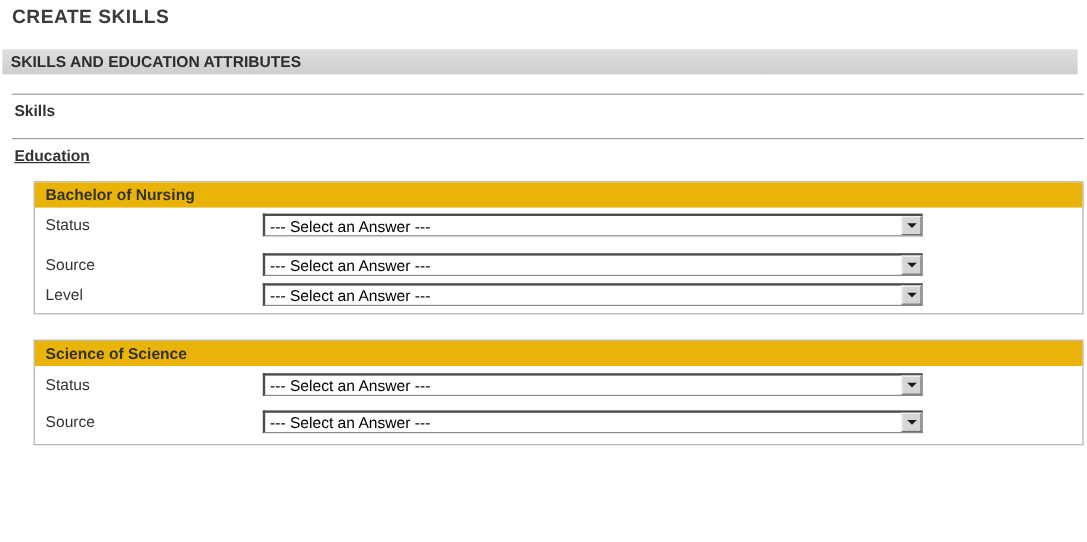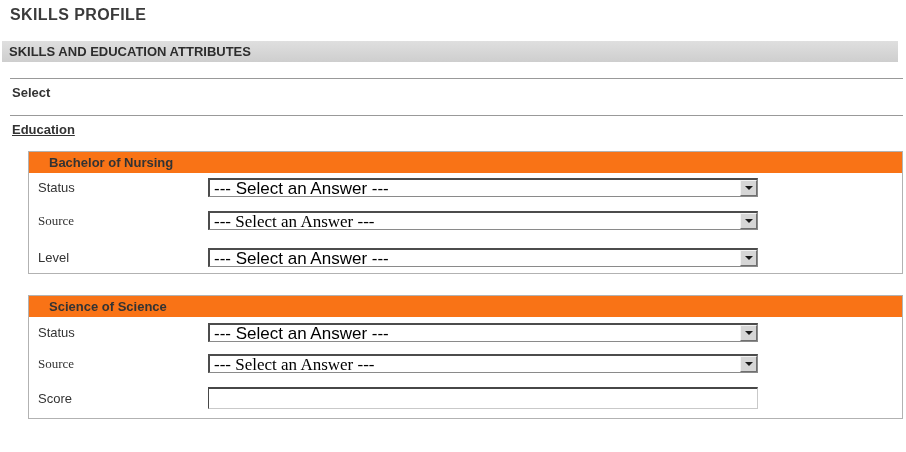--- a/index.html
+++ b/index.html
@@ -27,44 +27,44 @@
     font-weight:bold;color:#333333;line-height:15px;
   }
   .group-header.education{margin-top:15px;text-decoration:underline;}
   .card{
     margin-left:28px;width:875px;box-sizing:border-box;
     background:#ffffff;border:1px solid #b2b2b2;
   }
   .card.nursing{margin-top:14px;padding-bottom:6px;}
   .card.science{margin-top:21px;padding-bottom:9px;}
   .card-header{
-    height:21px;line-height:21px;background:#f97316;
-    font-weight:bold;color:#333333;padding-left:20px;
+    height:21px;line-height:21px;background:#eab308;
+    font-weight:bold;color:#333333;padding-left:9px;
   }
-  .field-row{display:flex;align-items:center;}
+  .field-row{display:flex;align-items:center;gap:11px;}
   .field-row.r1{margin-top:5px;}
   .card.science .field-row.r1{margin-top:6px;}
-  .field-row.r2{margin-top:14px;font-family:Liberation Serif, serif;}
+  .field-row.r2{margin-top:14px;}
   .card.science .field-row.r2{margin-top:12px;}
-  .field-row.r3{margin-top:18px;}
+  .field-row.r3{margin-top:6px;}
   .card.science .field-row.r3{margin-top:14px;}
   .field-label{
     margin-left:9px;width:170px;flex:0 0 170px;
     color:#333333;line-height:19px;
   }
   .select{
     display:flex;align-items:center;
     width:550px;height:19px;box-sizing:border-box;
     background:#ffffff;
     border:1px solid #8a8a8a;
     border-top:2px solid #4c4c4c;border-left:2px solid #4c4c4c;
     cursor:default;
   }
   .select-value{
-    flex:1;padding-left:4px;color:#000000;font-size:17px;line-height:15px;
+    flex:1;padding-left:4px;color:#000000;font-size:13px;line-height:15px;
     white-space:nowrap;overflow:hidden;
   }
   .select-btn{
     flex:0 0 17px;width:17px;height:16px;box-sizing:border-box;
     background:#d6d6d6;
     border:1px solid;border-color:#f4f4f4 #6f6f6f #6f6f6f #f4f4f4;
     display:flex;align-items:center;justify-content:center;
   }
   .tri{
     display:block;width:0;height:0;
@@ -78,29 +78,29 @@
     padding:2px 4px;margin:0;
     font-family:"Liberation Sans",sans-serif;font-size:13px;color:#000000;
     background:#ffffff;outline:none;
   }
 </style>
 </head>
 <body>
 
 <div>
 
-  <h1 class="page-title">SKILLS PROFILE</h1>
+  <h1 class="page-title">CREATE SKILLS</h1>
 
   <div class="section-bar">
     <span>SKILLS AND EDUCATION ATTRIBUTES</span>
   </div>
 
 
   <div class="group-header skills">
-    <span>Select</span>
+    <span>Skills</span>
   </div>
 
   <div class="group-header education">
     <span>Education</span>
   </div>
 
   <div class="card nursing">
     <div class="card-header">Bachelor of Nursing</div>
 
     <div class="field-row r1">
@@ -150,19 +150,15 @@
     <div class="field-row r2">
       <span class="field-label">Source</span>
       <div class="select">
         <span class="select-value">--- Select an Answer ---</span>
         <span class="select-btn">
           <i class="tri"></i>
         </span>
       </div>
     </div>
 
-    <div class="field-row r3">
-      <span class="field-label">Score</span>
-      <input type="text" class="text-input" value="" style="">
-    </div>
   </div>
 
 </div>
 
 </body></html>

